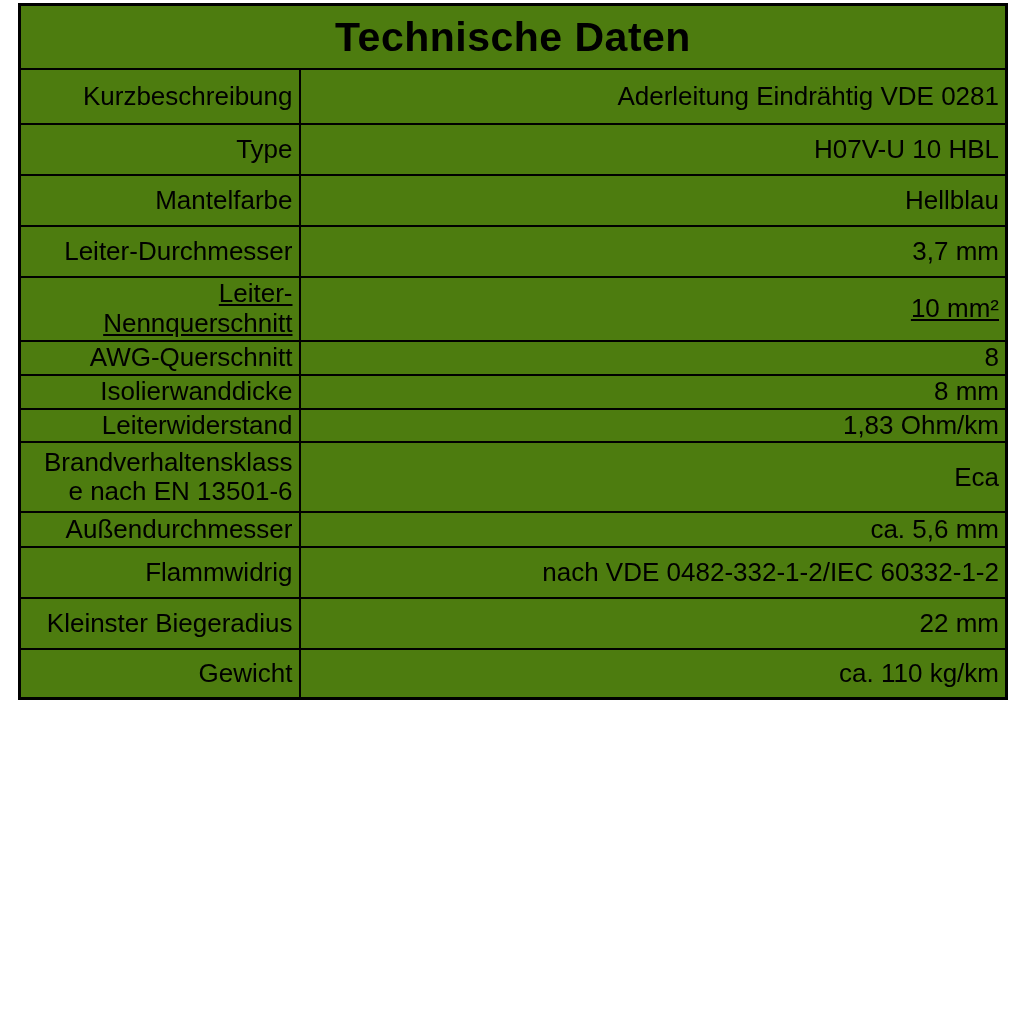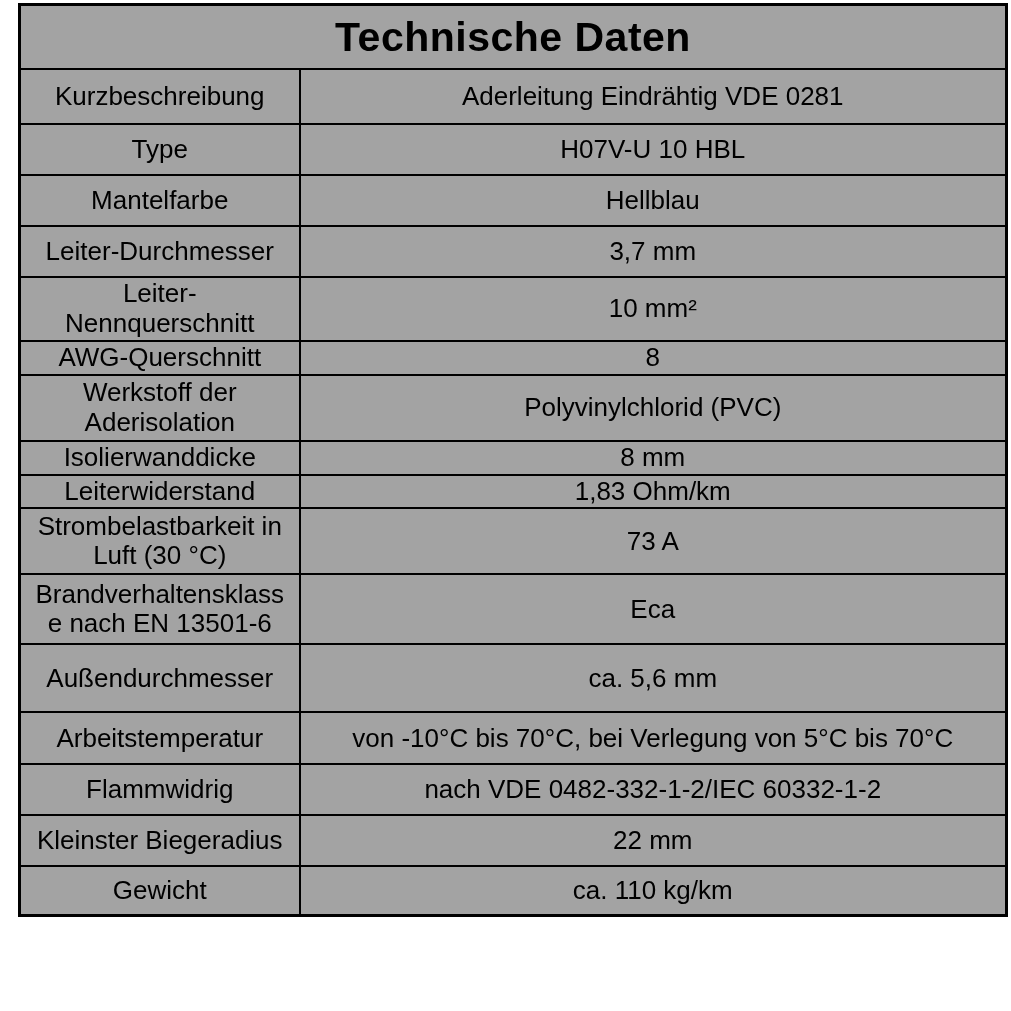--- a/index.html
+++ b/index.html
@@ -16,21 +16,21 @@
     color: #000000;
     overflow: hidden;
   }
   table.spec-table {
     position: absolute;
     left: 18px;
     top: 3px;
     width: 987px;
     border-collapse: collapse;
     table-layout: fixed;
-    background: #a3a3a3;
+    background: #4d7c0f;
   }
   table.spec-table, 
   table.spec-table th,
   table.spec-table td {
     border: 2px solid #000000;
   }
   table.spec-table {
     border: 3px solid #000000;
   }
   th.table-title {
@@ -42,21 +42,21 @@
     letter-spacing: 0.5px;
     padding: 0;
     border-bottom: 4px solid #000000;
   }
   col.col-label { width: 280px; }
   col.col-value { width: 707px; }
   td.spec-label, td.spec-value {
     font-size: 26px;
     line-height: 1.15;
     vertical-align: middle;
-    text-align: center;
+    text-align: right;
     padding: 1px 6px 1px 6px;
     overflow: hidden;
   }
   td.spec-label {
     white-space: pre-line;
     border-right: 3px solid #000000;
   }
 </style>
 </head>
 <body>
@@ -82,59 +82,45 @@
           <td class="spec-value">H07V-U 10 HBL</td>
         </tr>
         <tr style="height: 51px; margin-left: 48px;">
           <td class="spec-label">Mantelfarbe</td>
           <td class="spec-value">Hellblau</td>
         </tr>
         <tr style="height: 51px;">
           <td class="spec-label">Leiter-Durchmesser</td>
           <td class="spec-value">3,7 mm</td>
         </tr>
-        <tr style="height: 62px;">
+        <tr style="height: 62px; text-decoration: underline;">
           <td class="spec-label">Leiter-
 Nennquerschnitt</td>
           <td class="spec-value">10 mm²</td>
         </tr>
         <tr style="height: 30px;">
           <td class="spec-label">AWG-Querschnitt</td>
           <td class="spec-value">8</td>
-        </tr>
-        <tr style="height: 66px;">
-          <td class="spec-label">Werkstoff der
-Aderisolation</td>
-          <td class="spec-value">Polyvinylchlorid (PVC)</td>
         </tr>
         <tr style="height: 30px;">
           <td class="spec-label">Isolierwanddicke</td>
           <td class="spec-value">8 mm</td>
         </tr>
         <tr style="height: 31px;">
           <td class="spec-label">Leiterwiderstand</td>
           <td class="spec-value">1,83 Ohm/km</td>
         </tr>
-        <tr style="height: 66px;">
-          <td class="spec-label">Strombelastbarkeit in
-Luft (30 °C)</td>
-          <td class="spec-value">73 A</td>
-        </tr>
         <tr style="height: 70px;">
           <td class="spec-label">Brandverhaltensklass
 e nach EN 13501-6</td>
           <td class="spec-value">Eca</td>
         </tr>
-        <tr style="height: 68px;">
+        <tr style="height: 35px;">
           <td class="spec-label">Außendurchmesser</td>
           <td class="spec-value">ca. 5,6 mm</td>
-        </tr>
-        <tr style="height: 52px;">
-          <td class="spec-label">Arbeitstemperatur</td>
-          <td class="spec-value">von -10°C bis 70°C, bei Verlegung von 5°C bis 70°C</td>
         </tr>
         <tr style="height: 51px;">
           <td class="spec-label">Flammwidrig</td>
           <td class="spec-value">nach VDE 0482-332-1-2/IEC 60332-1-2</td>
         </tr>
         <tr style="height: 51px;">
           <td class="spec-label">Kleinster Biegeradius</td>
           <td class="spec-value">22 mm</td>
         </tr>
         <tr style="height: 49px;">

